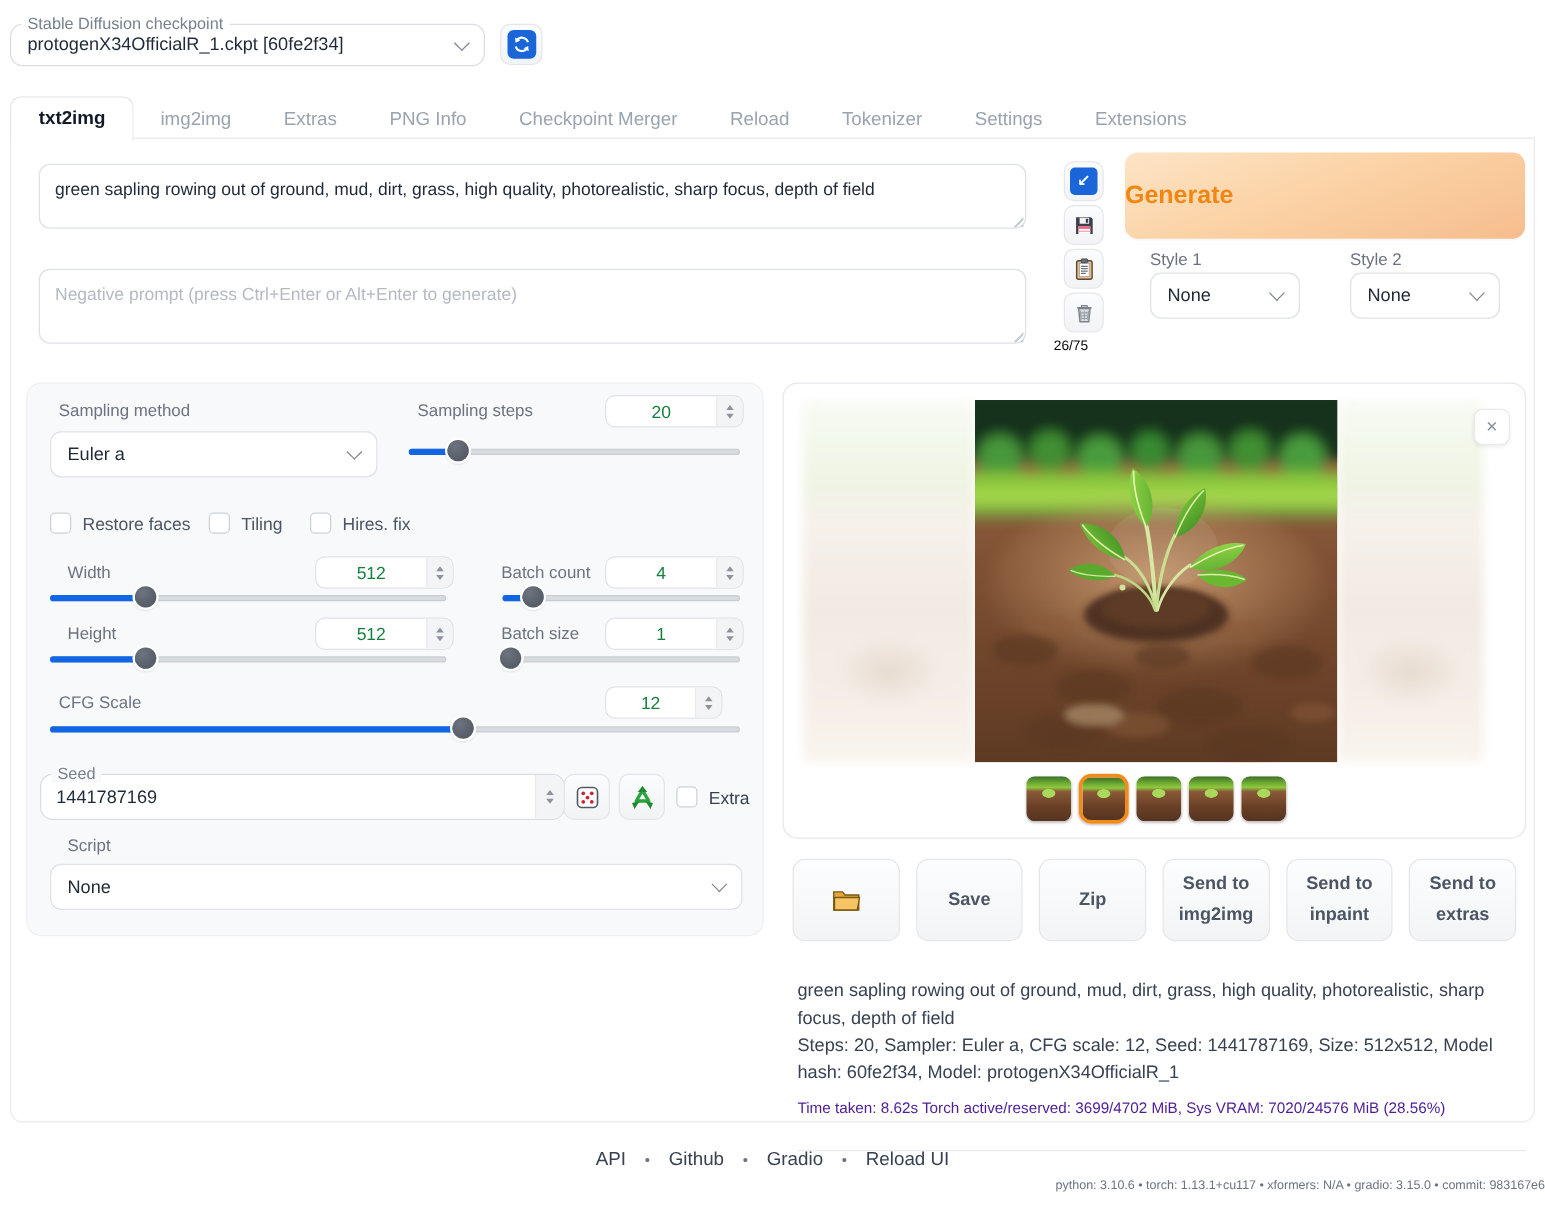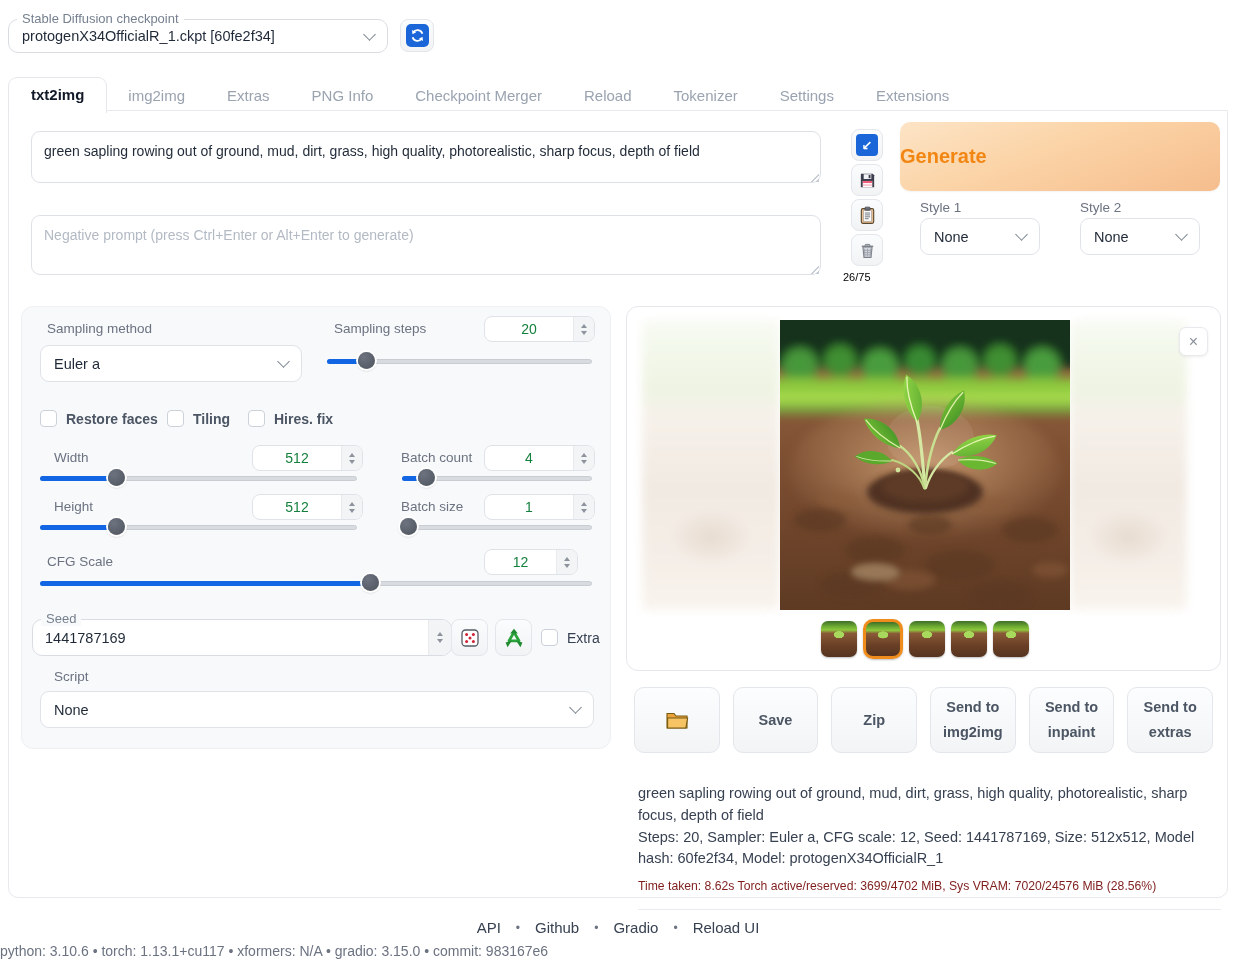--- a/index.html
+++ b/index.html
@@ -25,21 +25,21 @@
   .caret-up{width:0;height:0;border-left:3.5px solid transparent;border-right:3.5px solid transparent;border-bottom:4.5px solid #8c939d}
   .caret-dn{width:0;height:0;border-left:3.5px solid transparent;border-right:3.5px solid transparent;border-top:4.5px solid #8c939d}
   
   .track{position:absolute;height:5px;background:#d8dbdf;border:1px solid #c9cdd2;border-radius:4px;box-sizing:border-box;cursor:pointer}
   .fill{position:absolute;left:-1px;top:-1px;height:5px;background:#1266e3;border-radius:4px}
   .thumb{position:absolute;right:-9px;top:-7px;width:17px;height:17px;border-radius:50%;
          background:radial-gradient(circle at 35% 30%,#6d7480,#4d535c);box-shadow:0 0 0 2px #fff,0 1px 3px rgba(0,0,0,.45)}
   
   .cbrow{position:absolute;display:flex;align-items:center;gap:9px}
   .cb{width:17px;height:17px;border:1.5px solid #ccd2d9;border-radius:4px;background:#fff;box-sizing:border-box;cursor:pointer;flex:0 0 auto}
-  .cblab{font-size:14px;font-weight:700;color:#4b5563;white-space:nowrap}
+  .cblab{font-size:14px;font-weight:400;color:#4b5563;white-space:nowrap}
   
   .lbl{position:absolute;font-size:13.5px;color:#6b7280;white-space:nowrap}
   
   .icon-btn{border:1px solid #e3e6ea;border-radius:8px;background:linear-gradient(#fbfcfd,#f1f3f5);
             display:flex;align-items:center;justify-content:center;cursor:pointer;box-sizing:border-box}
   
   .tabbar{position:absolute;left:8px;top:77px;display:flex;align-items:flex-end;z-index:3}
   .tab{padding:8px 21px;font-size:15px;color:#9aa3b0;cursor:pointer;white-space:nowrap}
   .tab.active{border:1px solid #e5e7eb;border-bottom:none;border-radius:9px 9px 0 0;background:#fff;color:#111827;font-weight:700;padding:8px 22px 10px;margin-bottom:-1px}
   .main{position:absolute;left:8px;top:110px;width:1220px;height:788px;background:#fff;
@@ -71,26 +71,26 @@
     background:
       radial-gradient(ellipse 9px 6px at 50% 38%, #a8d95c 0%, #a8d95c 55%, transparent 62%),
       linear-gradient(180deg,#3f6d28 0%,#6fae33 16%,#8fc63e 25%,#8a5a38 34%,#6b4126 66%,#553320 100%)}
   .thumb-img.sel{width:40px;height:40px;border:3px solid #f08c1c;border-radius:10px;box-sizing:border-box}
   .gallery-btnrow{position:absolute;display:flex;gap:13px}
   .gallery-btn{flex:1;height:66px;border:1px solid #e3e6ea;border-radius:10px;cursor:pointer;
                background:linear-gradient(#fcfdfe,#f2f4f6);display:flex;align-items:center;justify-content:center;
                text-align:center;font-size:14.5px;font-weight:700;color:#4b5563;padding:4px 10px;box-sizing:border-box;line-height:1.7}
   
   .infoblock{position:absolute;font-size:14.5px;color:#374151;line-height:1.5}
-  .infoperf{margin-top:7px;font-size:12.2px;color:#7f1d1d;padding-bottom:14px;border-bottom:1px solid #e8eaee}
+  .infoperf{margin-top:7px;font-size:12.2px;color:#4c1d95;padding-bottom:25px;border-bottom:1px solid #e8eaee}
   
   .footer-links{position:absolute;left:0;top:919px;width:100%;display:flex;justify-content:center;align-items:center;gap:15px;font-size:15px;color:#374151}
   .footer-links .sep{color:#6b7280;font-size:12px}
   .footer-links .flink{cursor:pointer}
-  .footer-versions{position:absolute;left:0;top:943px;width:100%;text-align:left;font-size:14px;color:#6b7280}
+  .footer-versions{position:absolute;left:0;top:943px;width:100%;text-align:right;font-size:10px;color:#6b7280}
   .counter{position:absolute;font-size:11px;color:#000000;}
   svg{display:block}
 </style>
 </head>
 <body>
 
 <div class="legendfield abs" style="left:8px;top:19px;width:380px;height:34px">
   <span class="legend">Stable Diffusion checkpoint</span>
   <div class="dd" style="border:none;height:100%;background:transparent">
     <span class="ddval">protogenX34OfficialR_1.ckpt [60fe2f34]</span>

